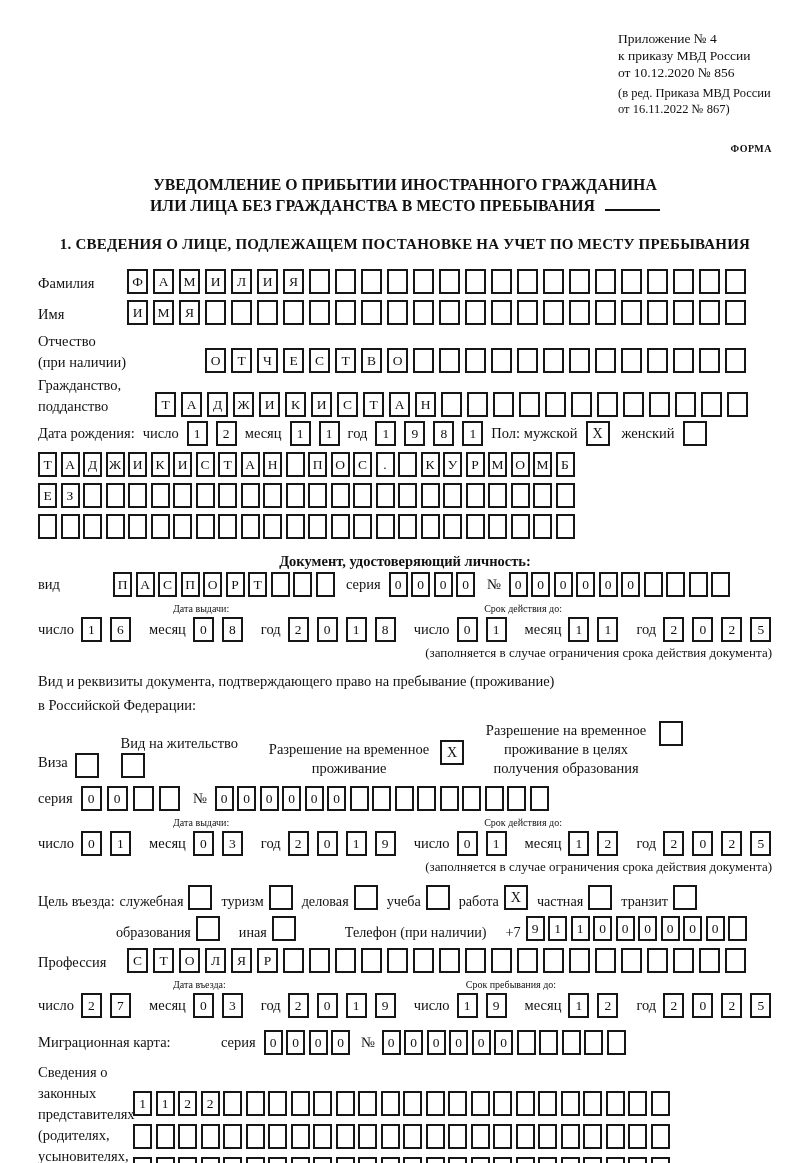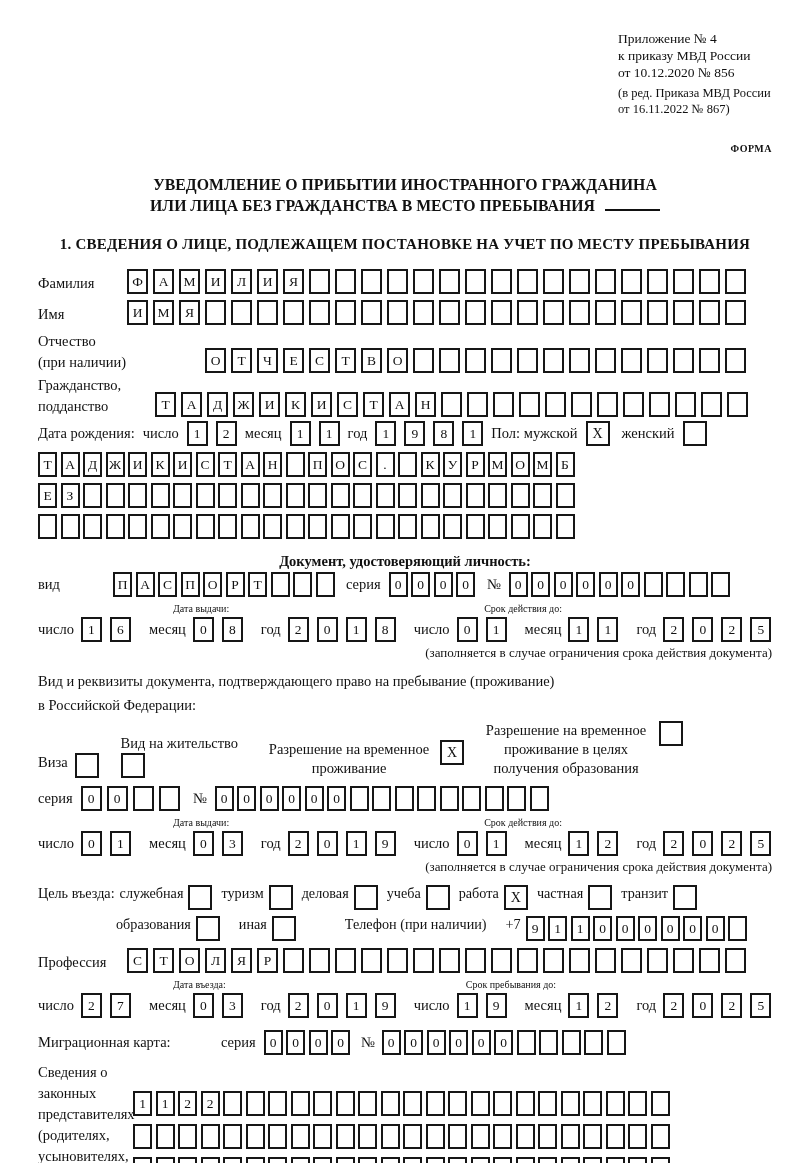--- a/index.html
+++ b/index.html
@@ -38,21 +38,21 @@
   .dgroup{display:flex;align-items:center;}
   .dgroup .lbl{margin-right:7px;}
   .dgroup .strip{margin-right:10px;}
   .right-group{margin-left:auto;margin-right:42px;}
   .note-r{font-size:13px;text-align:right;margin-top:3px;}
   .intro{font-size:14.5px;line-height:24px;margin-top:8px;}
   .opt{display:flex;align-items:flex-start;}
   .opt .olbl{font-size:14.5px;line-height:19px;margin-right:7px;}
   .opt .center{text-align:center;}
   .opts-row{display:flex;align-items:flex-end;margin-top:4px;}
-  .purp{display:flex;align-items:flex-start;margin-top:10px;}
+  .purp{display:flex;align-items:flex-end;margin-top:10px;}
   .purp .plbl{font-size:14.2px;margin-right:5px;}
   .purp .cbox{margin-right:9px;}
 </style>
 </head>
 <body>
 
 <div class="page">
 
   <div class="annex pre">Приложение № 4
 к приказу МВД России

